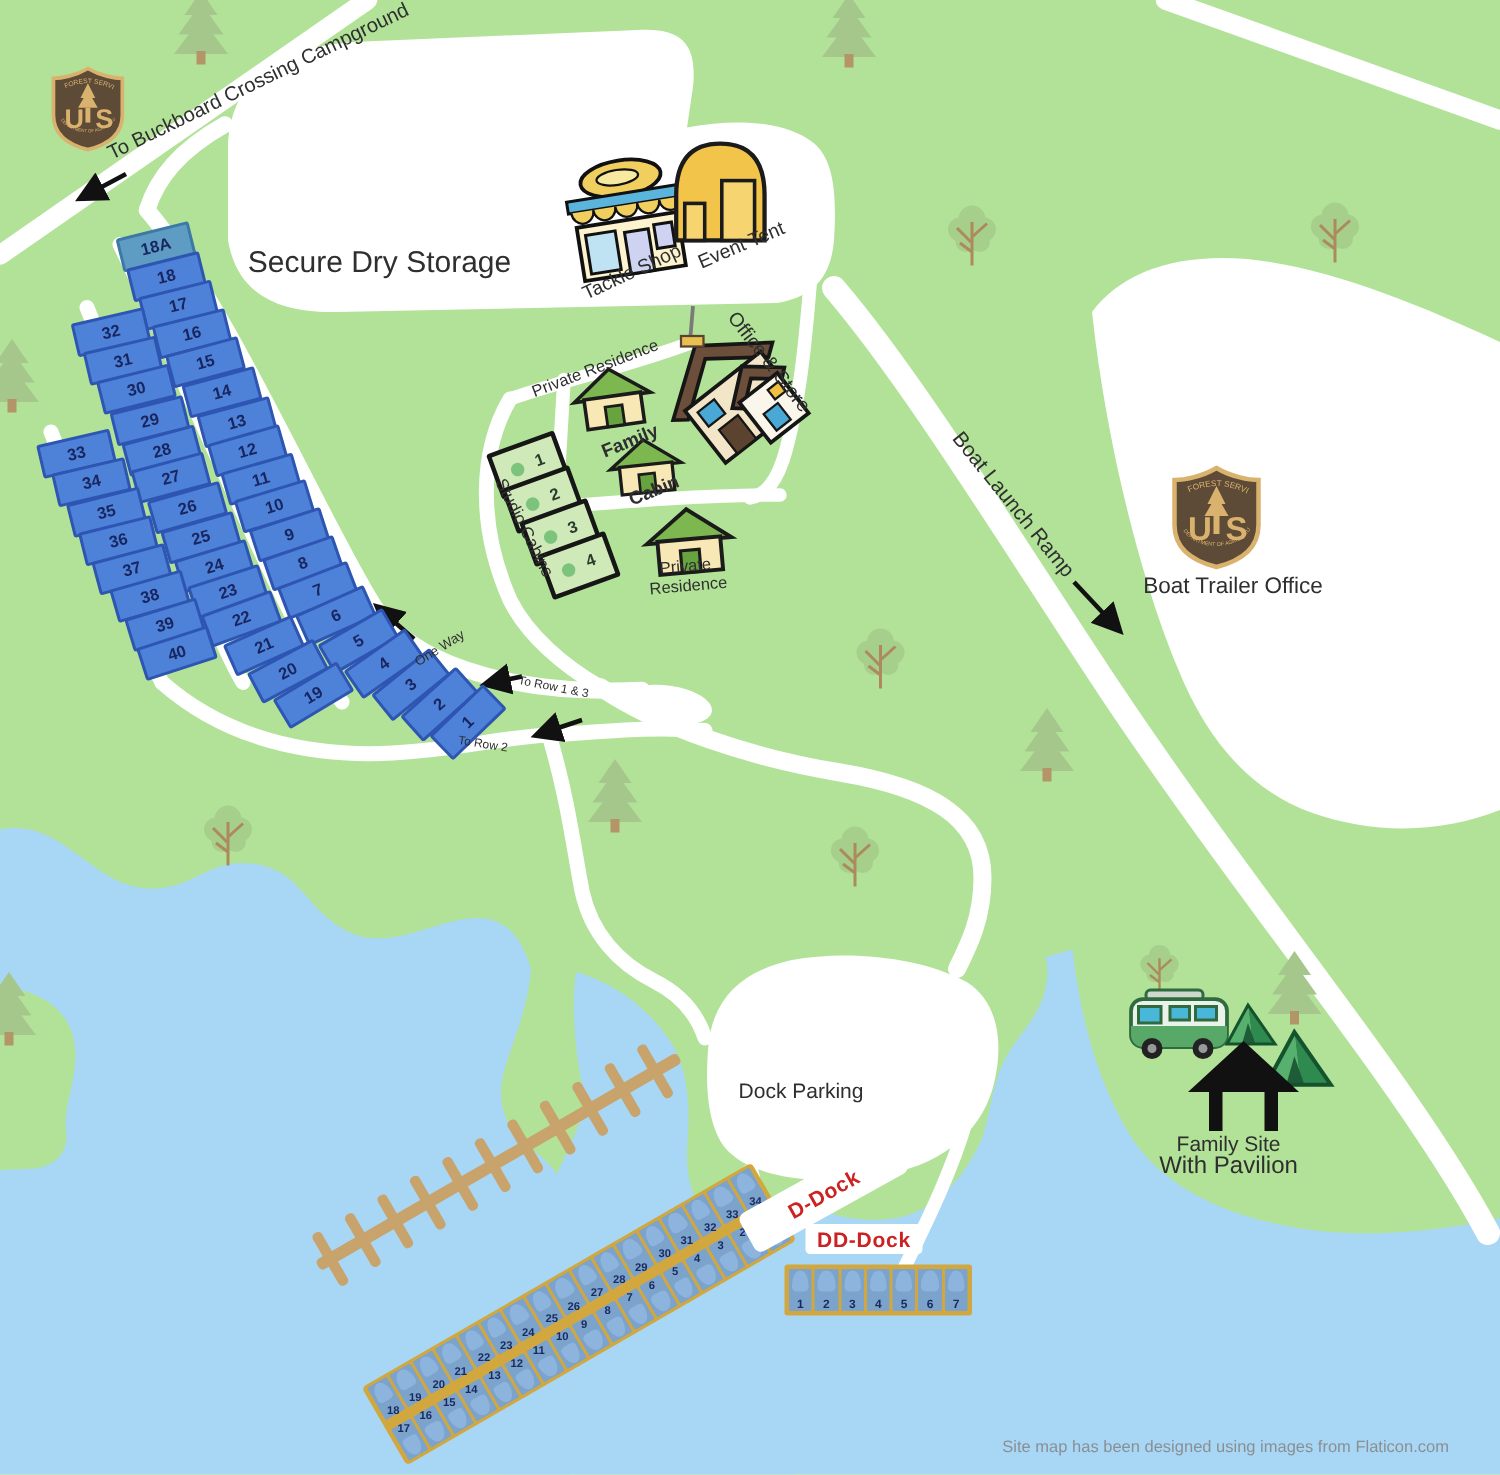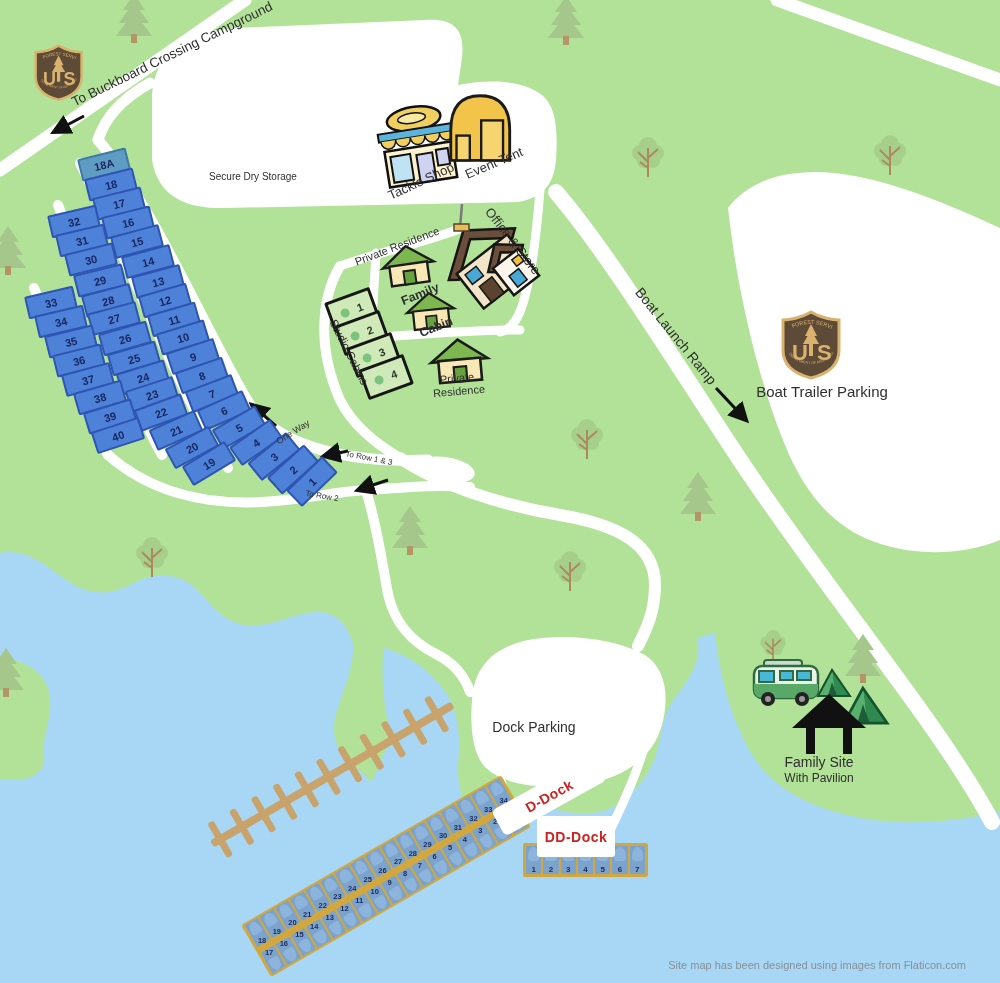--- a/index.html
+++ b/index.html
@@ -27,21 +27,21 @@
   .dock-row.south .slip .n{bottom:auto;top:-1px;}
   .dd-dock{position:absolute;left:523px;top:843px;width:125px;height:34px;background:#d2a83e;border-radius:2px;
            display:flex;padding:3px;gap:2px;box-sizing:border-box;z-index:20;}
   .dd-slip{flex:1;background:#7ba3cc;position:relative;border-radius:1px;}
   .dd-slip .boat{position:absolute;left:2px;right:2px;top:1px;height:14px;background:#8db4dd;
                  border-radius:50% 50% 30% 30% / 70% 70% 20% 20%;}
   .dd-slip .n{position:absolute;left:0;right:0;bottom:0;text-align:center;font-size:8px;font-weight:bold;color:#1a2a5e;}
   .ddock-ramp{position:absolute;left:491px;top:781px;width:116px;height:29px;background:#ffffff;border-radius:5px;
               transform:rotate(-29deg);display:flex;align-items:center;justify-content:center;z-index:21;}
   .red-label{color:#cc2222;font-weight:bold;font-size:14px;letter-spacing:.5px;}
-  .dd-label-box{position:absolute;left:537px;top:816px;width:78px;height:41px;background:#ffffff;border-radius:3px;
+  .dd-label-box{position:absolute;left:537px;top:816px;width:78px;height:20px;background:#ffffff;border-radius:3px;
                 display:flex;align-items:center;justify-content:center;z-index:22;}
   .attr{position:absolute;right:34px;top:959px;font-size:11px;color:#8a8f94;z-index:40;}
 </style>
 </head>
 <body>
 
 <div id="map">
 
   <svg id="terrain" width="1000" height="983" viewBox="0 0 1000 983">
     <g>
@@ -403,38 +403,38 @@
     <g stroke="#111" stroke-width="3" marker-end="url(#ah)">
       <line x1="84" y1="116" x2="54" y2="132"></line>
       <line x1="276" y1="426" x2="252" y2="405"></line>
       <line x1="348" y1="451" x2="324" y2="456"></line>
       <line x1="388" y1="480" x2="358" y2="490"></line>
       <line x1="716" y1="388" x2="746" y2="420"></line>
     </g>
   </svg>
 
   <span class="lbl" style="left:172px;top:54px;font-size:13.5px;transform:translate(-50%,-50%) rotate(-26deg);">To Buckboard Crossing Campground</span>
-  <span class="lbl" style="left:253px;top:176px;font-size:10px;transform:translate(-50%,-50%);">Secure Dry Storage</span>
+  <span class="lbl" style="left:253px;top:176px;font-size:20px;transform:translate(-50%,-50%);">Secure Dry Storage</span>
   <span class="lbl" style="left:421px;top:181px;font-size:13px;transform:translate(-50%,-50%) rotate(-25deg);">Tackle Shop</span>
   <span class="lbl" style="left:494px;top:163px;font-size:13px;transform:translate(-50%,-50%) rotate(-23deg);">Event Tent</span>
   <span class="lbl" style="left:513px;top:241px;font-size:13px;transform:translate(-50%,-50%) rotate(52deg);">Office &amp; Store</span>
   <span class="lbl" style="left:397px;top:246px;font-size:11px;transform:translate(-50%,-50%) rotate(-21deg);">Private Residence</span>
   <span class="lbl" style="left:420px;top:294px;font-size:12.5px;font-weight:bold;transform:translate(-50%,-50%) rotate(-22deg);">Family</span>
   <span class="lbl" style="left:436px;top:327px;font-size:12.5px;font-weight:bold;transform:translate(-50%,-50%) rotate(-22deg);">Cabin</span>
   <span class="lbl" style="left:349px;top:352px;font-size:11.5px;transform:translate(-50%,-50%) rotate(63deg);">Studio Cabins</span>
   <span class="lbl" style="left:457px;top:378px;font-size:11px;transform:translate(-50%,-50%) rotate(-5deg);">Private</span>
   <span class="lbl" style="left:459px;top:391px;font-size:11px;transform:translate(-50%,-50%) rotate(-5deg);">Residence</span>
   <span class="lbl" style="left:293px;top:432px;font-size:9px;transform:translate(-50%,-50%) rotate(-32deg);">One Way</span>
   <span class="lbl" style="left:369px;top:458px;font-size:8px;transform:translate(-50%,-50%) rotate(11deg);">To Row 1 &amp; 3</span>
   <span class="lbl" style="left:322px;top:496px;font-size:8px;transform:translate(-50%,-50%) rotate(9deg);">To Row 2</span>
   <span class="lbl" style="left:676px;top:336px;font-size:14px;transform:translate(-50%,-50%) rotate(51deg);">Boat Launch Ramp</span>
-  <span class="lbl" style="left:822px;top:391px;font-size:15px;transform:translate(-50%,-50%);">Boat Trailer Parking</span>
+  <span class="lbl" style="left:822px;top:391px;font-size:15px;transform:translate(-50%,-50%);">Boat Trailer Office</span>
   <span class="lbl" style="left:534px;top:727px;font-size:14px;transform:translate(-50%,-50%);">Dock Parking</span>
   <span class="lbl" style="left:819px;top:762px;font-size:14px;transform:translate(-50%,-50%);">Family Site</span>
-  <span class="lbl" style="left:819px;top:778px;font-size:12px;transform:translate(-50%,-50%);">With Pavilion</span>
+  <span class="lbl" style="left:819px;top:778px;font-size:16px;transform:translate(-50%,-50%);">With Pavilion</span>
 
   <span class="attr">Site map has been designed using images from Flaticon.com</span>
 <div class="site alt" style="left: 79px; top: 153px; transform: rotate(-14deg);">18A</div>
     <div class="site" style="left: 86px; top: 173px; transform: rotate(-14deg);">18</div>
     <div class="site" style="left: 94px; top: 192px; transform: rotate(-14deg);">17</div>
     <div class="site" style="left: 103px; top: 211px; transform: rotate(-14deg);">16</div>
     <div class="site" style="left: 112px; top: 230px; transform: rotate(-15deg);">15</div>
     <div class="site" style="left: 123px; top: 250px; transform: rotate(-15deg);">14</div>
     <div class="site" style="left: 133px; top: 270px; transform: rotate(-15deg);">13</div>
     <div class="site" style="left: 140px; top: 289px; transform: rotate(-16deg);">12</div>

